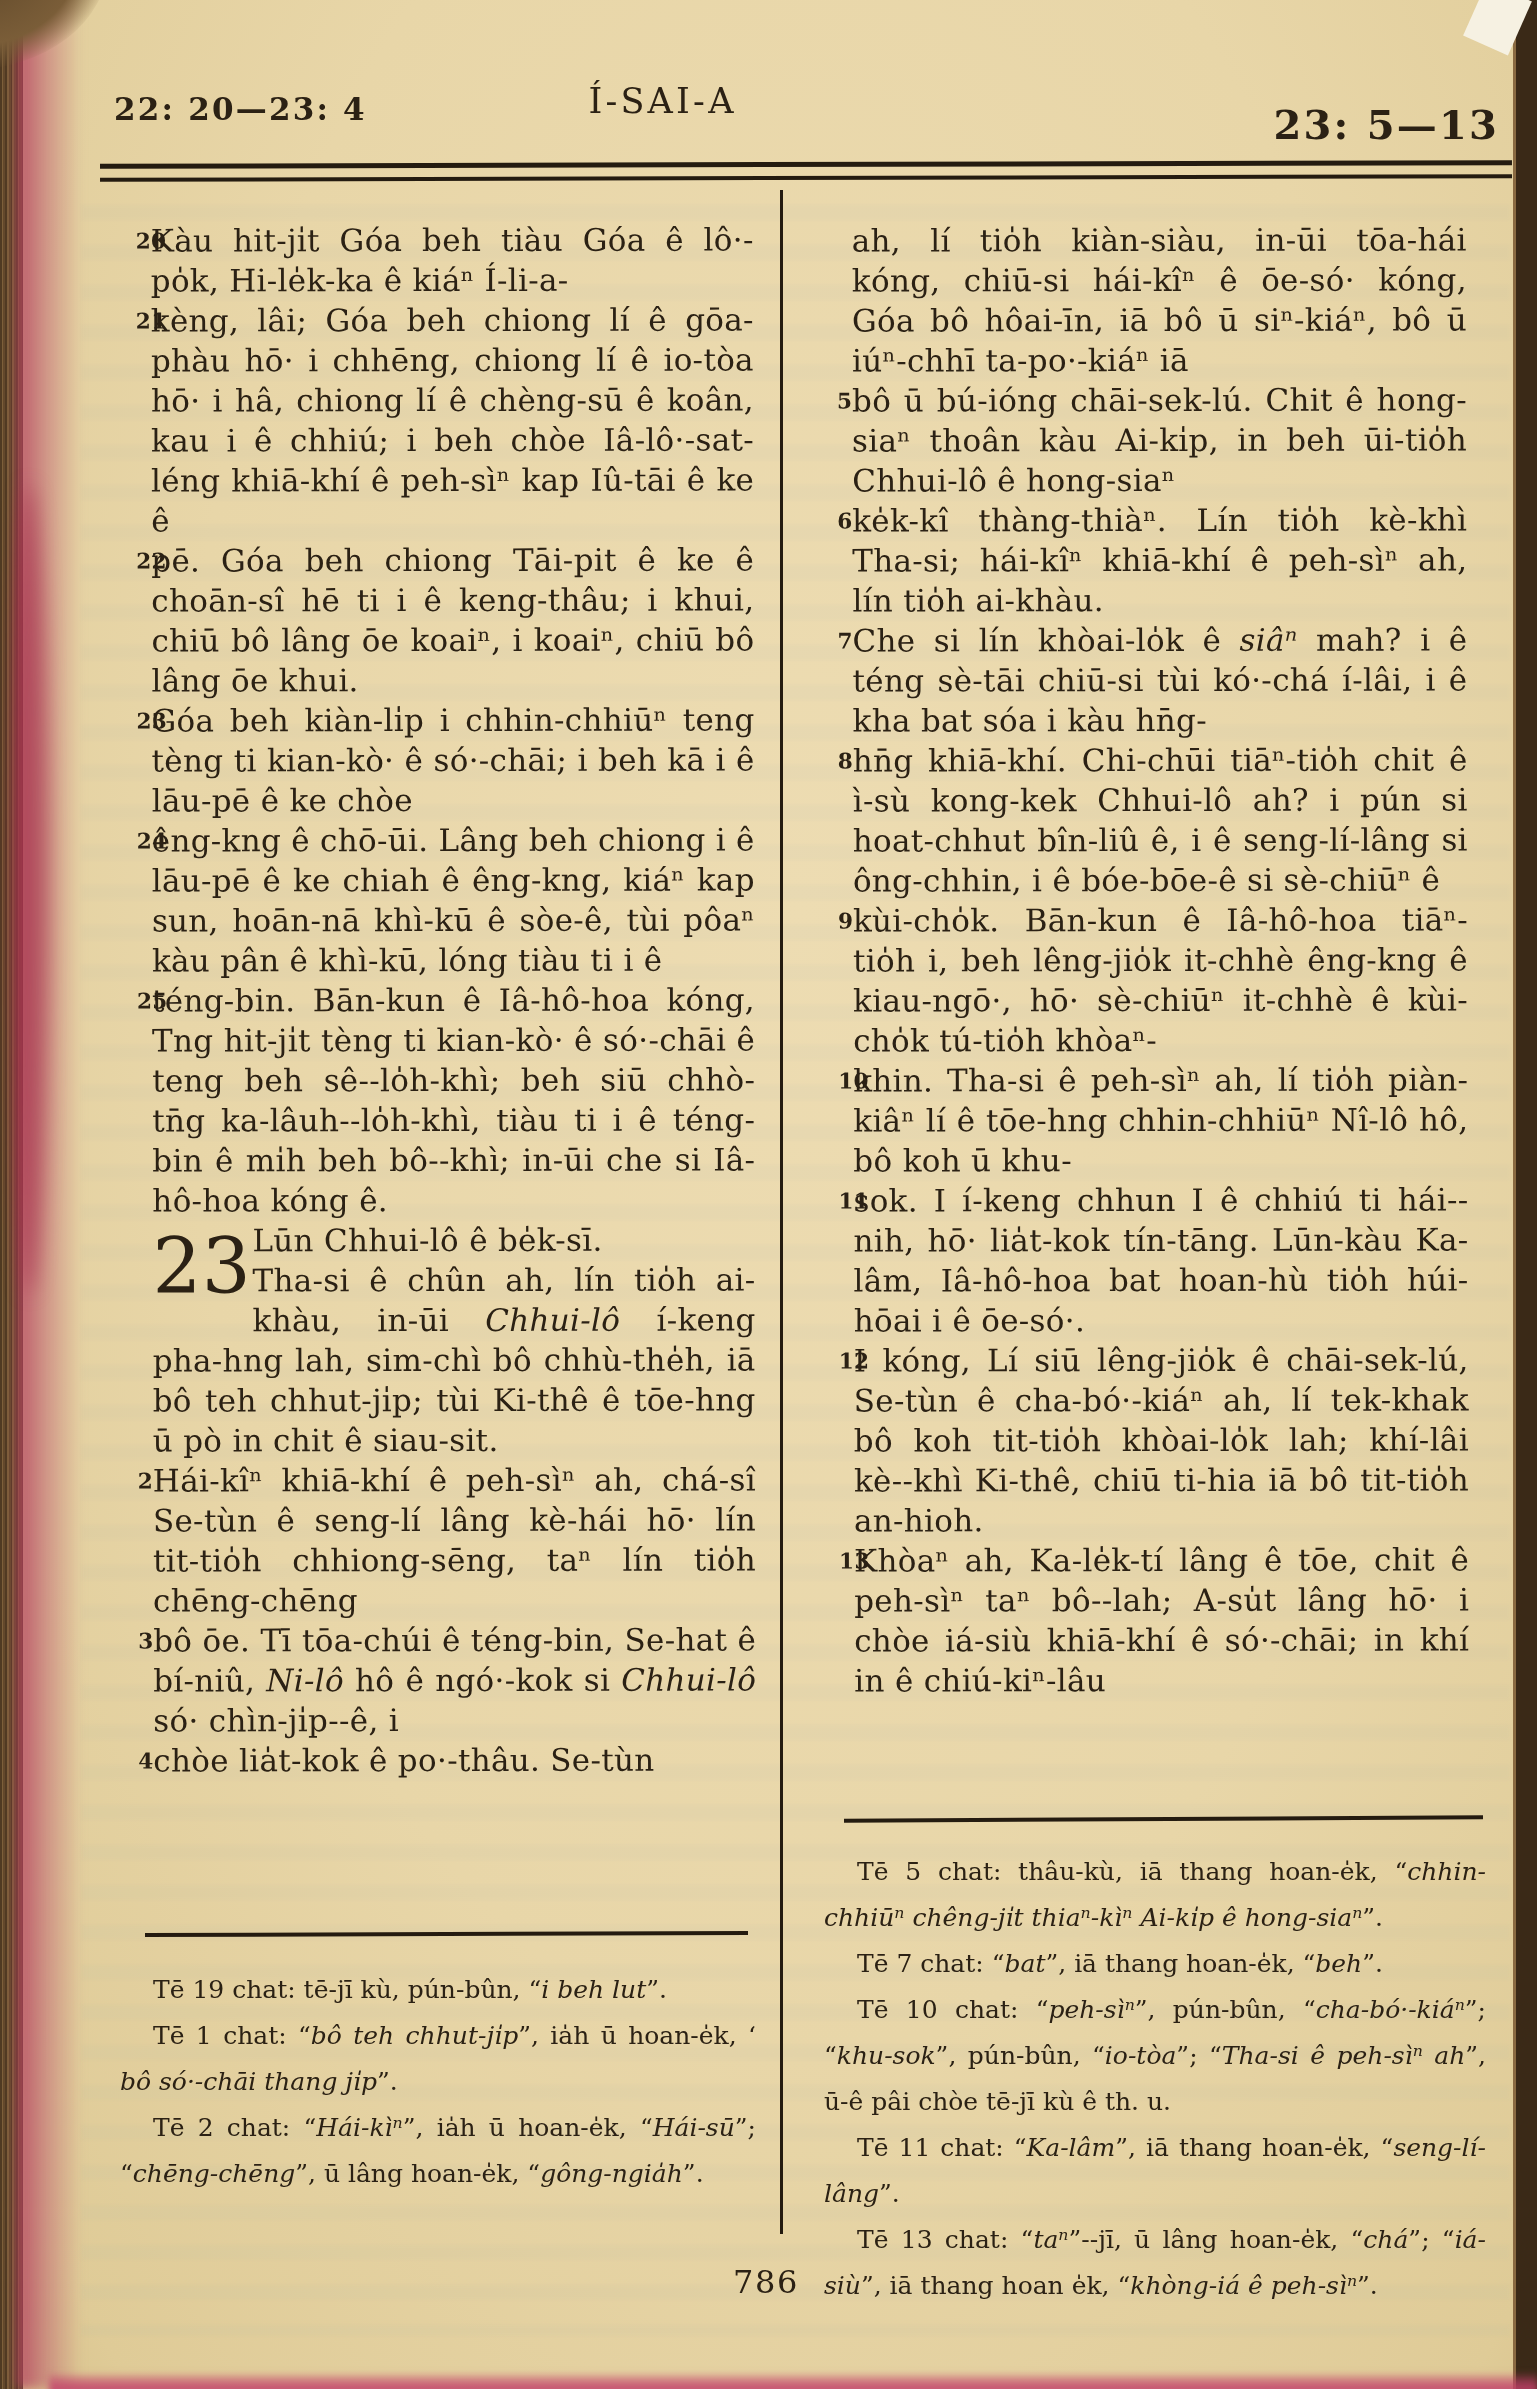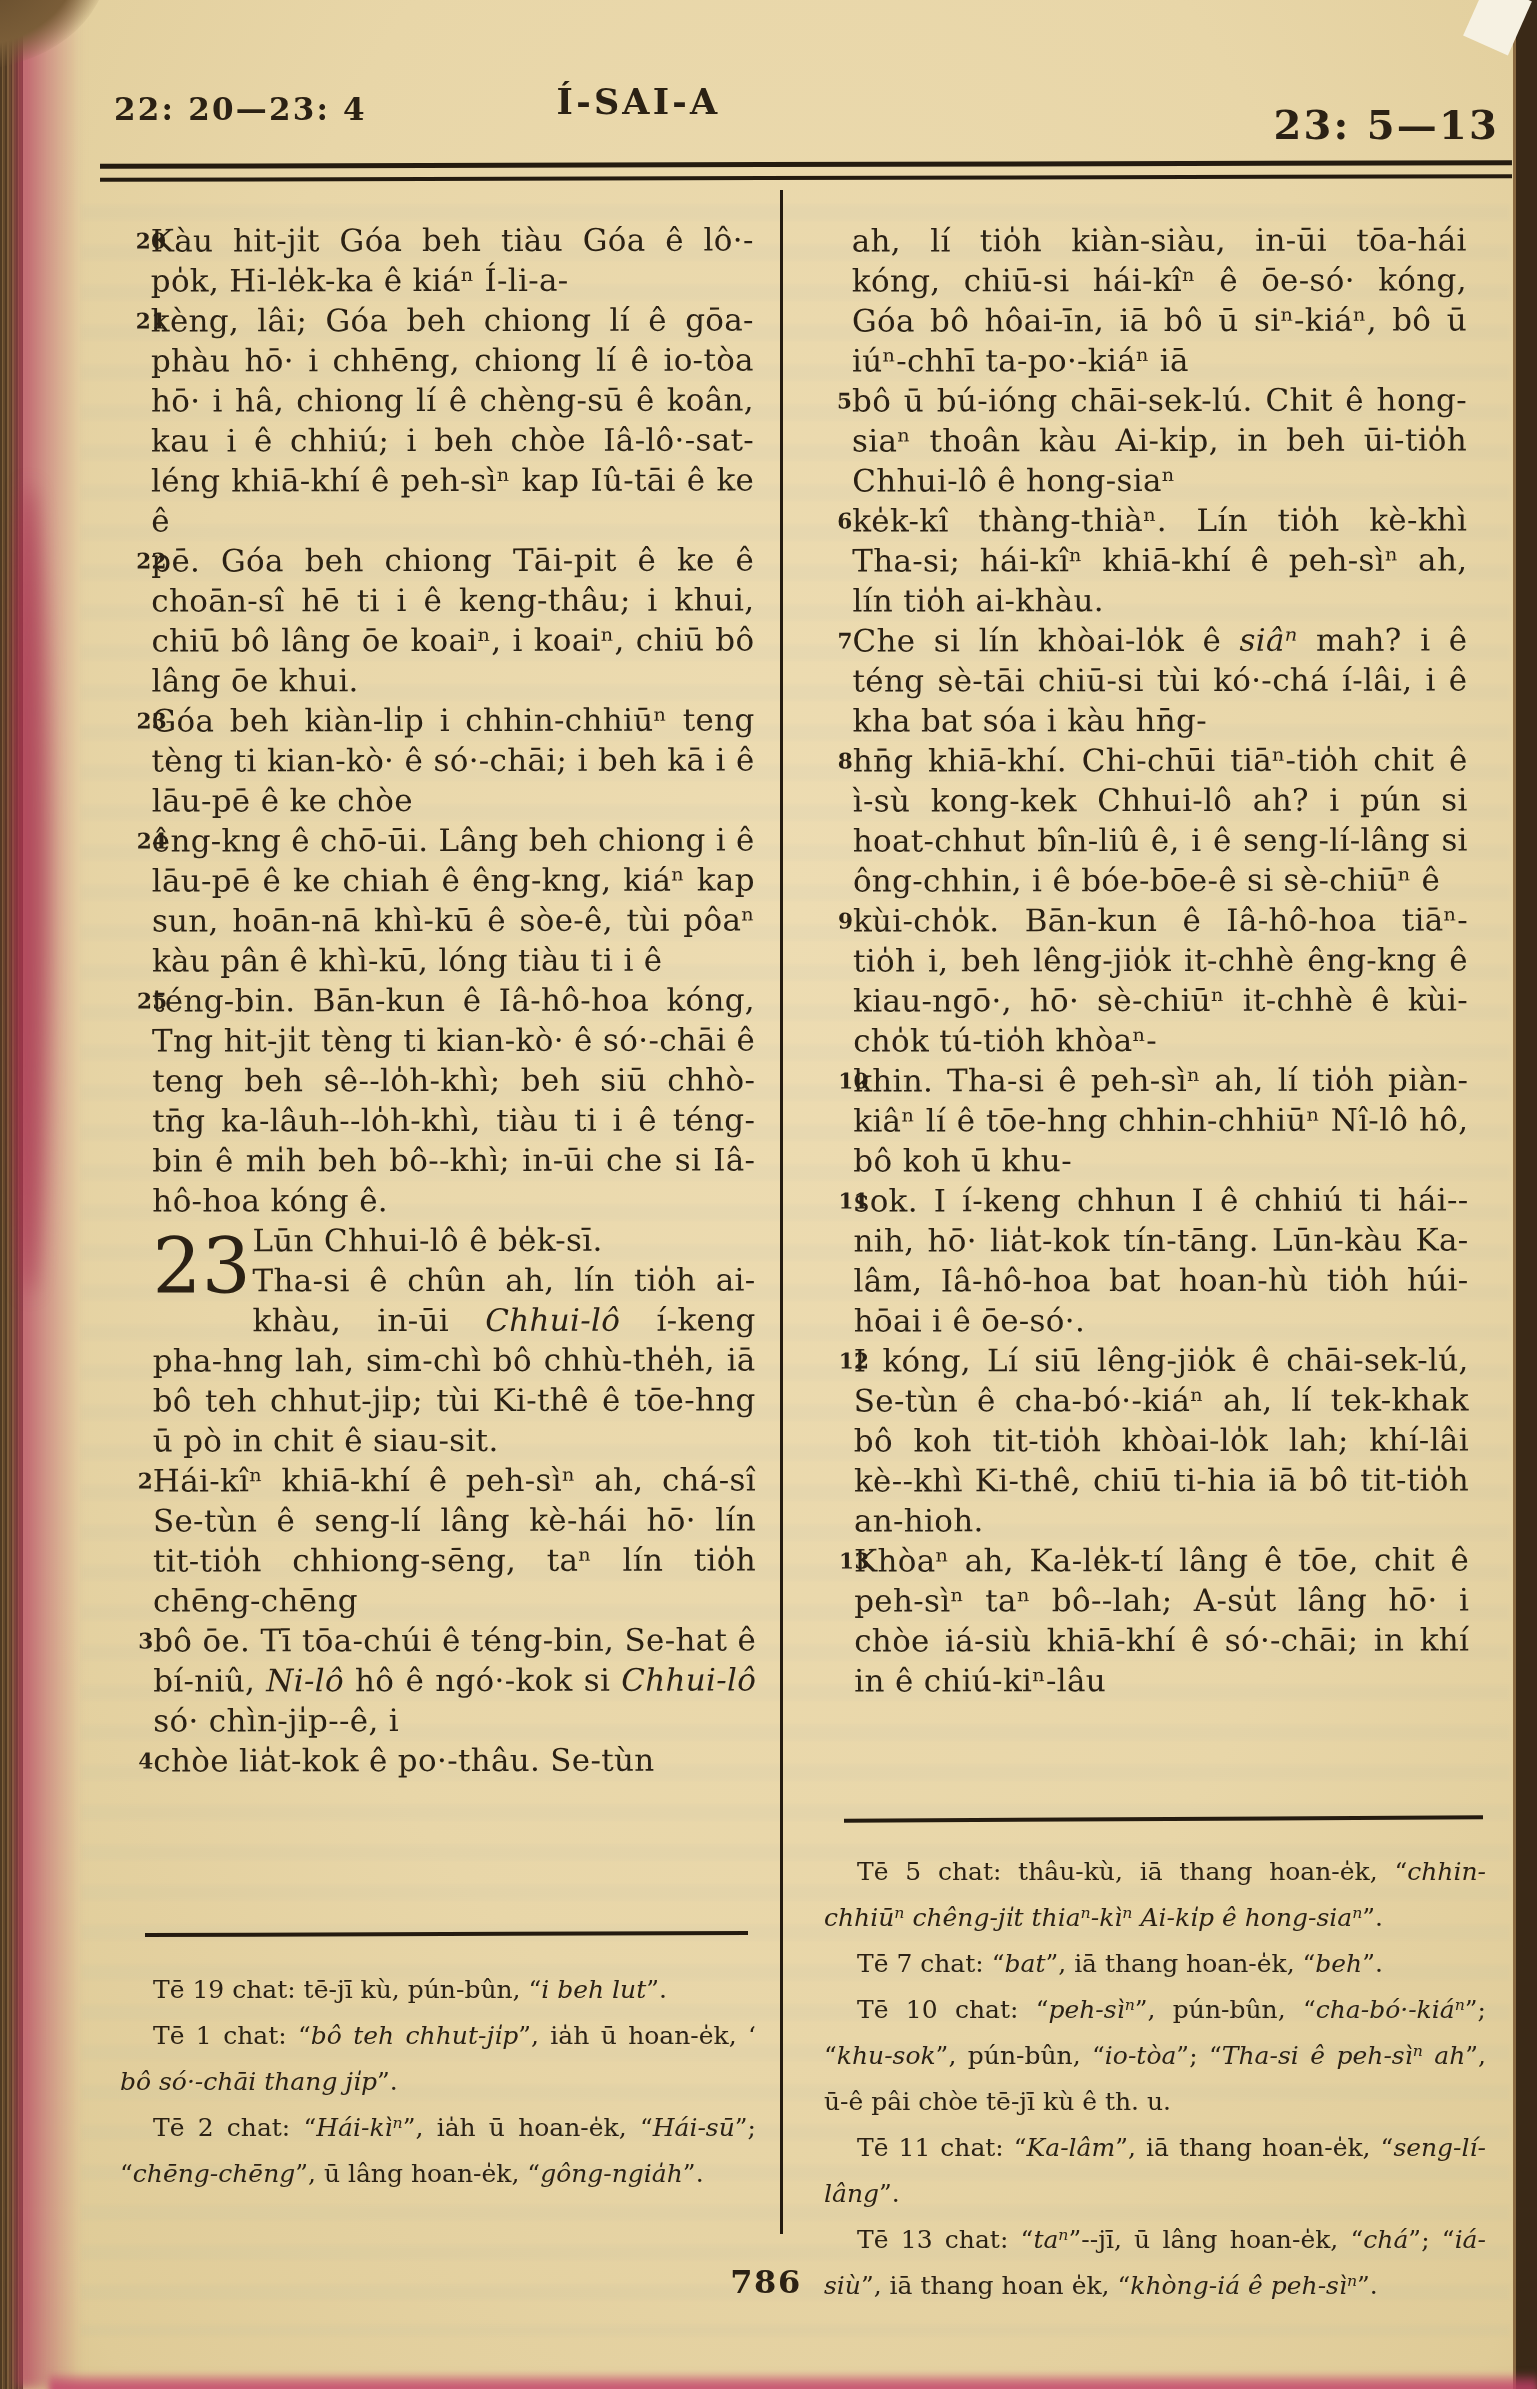--- a/index.html
+++ b/index.html
@@ -19,21 +19,21 @@
          background:linear-gradient(0deg, #c2406a 0%, rgba(194,64,106,.65) 55%, rgba(194,64,106,0) 100%);}
   .edge-right{position:absolute;right:0;top:0;width:24px;height:2389px;
          background:linear-gradient(90deg,#8a6a42 0 3.2px,#3a2917 3.2px 100%);}
   .sliver-tr{position:absolute;right:15px;top:-10.8px;width:49px;height:59px;background:#f6f1e2;
          transform:rotate(24deg);}
   
   .ghost{position:absolute;left:81px;top:205px;width:1429px;height:2131px;opacity:.5;filter:blur(1.6px);
          background:repeating-linear-gradient(180deg, rgba(139,168,172,.10) 0 15px, rgba(139,168,172,0) 15px 40px);}
   
   .h-left{position:absolute;left:102px;top:91px;font-size:31px;font-weight:bold;letter-spacing:2.2px;margin-left:12px;}
-  .h-title{position:absolute;left:0;top:81px;width:1277px;text-align:center;font-size:35px;font-weight:bold;letter-spacing:3.2px;}
+  .h-title{position:absolute;left:0;top:81px;width:1277px;text-align:center;font-size:35px;font-weight:normal;letter-spacing:3.2px;padding-left:24px;}
   .h-right{position:absolute;right:38px;top:101px;font-size:40px;font-weight:bold;letter-spacing:2.2px;}
   .h-rule{position:absolute;left:100px;top:162px;width:1412px;height:8.6px;
           border-top:5.4px solid #241b10;border-bottom:4.9px solid #241b10;transform:rotate(-.15deg);}
   .divider{position:absolute;left:780px;top:190px;width:2.7px;height:2044px;background:#241b10;}
   
   .col{position:absolute;text-align:justify;font-size:31px;line-height:40px;letter-spacing:0.3px;}
   #left-col{left:152px;top:220px;width:603px;transform:rotate(-.1deg);}
   #right-col{left:853px;top:220px;width:615px;transform:rotate(-.1deg);}
   .col p{margin:0;position:relative;}
   .vnum{position:absolute;left:-43px;top:1.1px;font-size:21.6px;font-weight:bold;margin-left:28px;}
@@ -42,21 +42,21 @@
   .chheading{white-space:nowrap;margin-top:12px;}
   i{font-style:italic;}
   
   .fn-rule{position:absolute;height:3.8px;background:#241b10;}
   #fn-rule-left{left:145px;top:1932px;width:603px;transform:rotate(-.2deg);}
   #fn-rule-right{left:844px;top:1817px;width:639px;transform:rotate(-.3deg);}
   .fnotes{position:absolute;text-align:justify;font-size:25px;line-height:46px;}
   #left-fnotes{left:120px;top:1967px;width:636px;}
   #right-fnotes{left:824px;top:1849px;width:662px;}
   .fnotes p{margin:0;text-indent:33px;}
-  .pgnum{position:absolute;left:0;top:2263px;width:1532px;text-align:center;font-size:32px;font-weight:bold;letter-spacing:1.6px;}
+  .pgnum{position:absolute;left:0;top:2263px;width:1532px;text-align:center;font-size:32px;font-weight:normal;letter-spacing:1.6px;}
 </style>
 </head>
 <body>
 
 <div id="page">
   <div class="ghost"></div>
   <div class="spine"></div>
   <div class="stain-left"></div>
   <div class="stain-left2"></div>
   <div class="corner-tl"></div>

